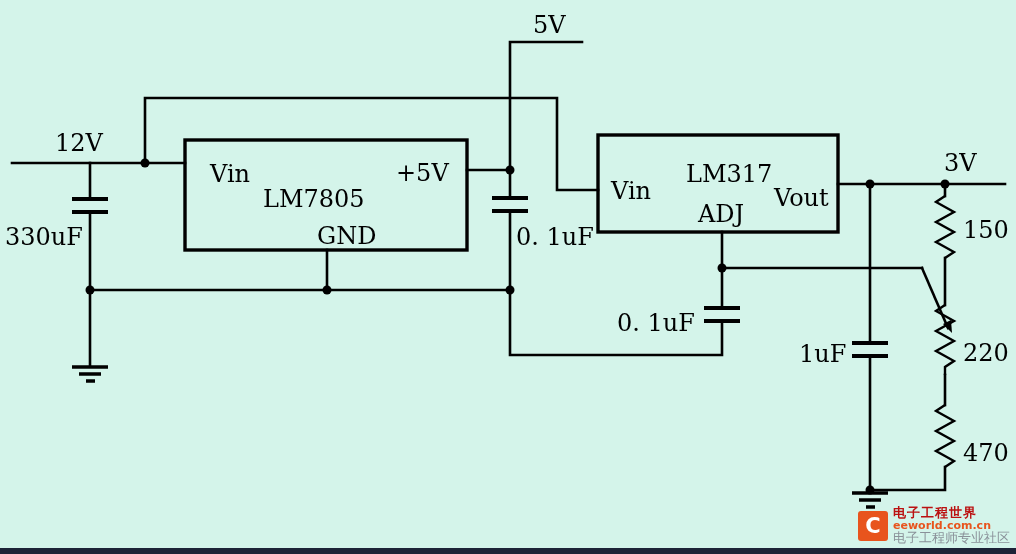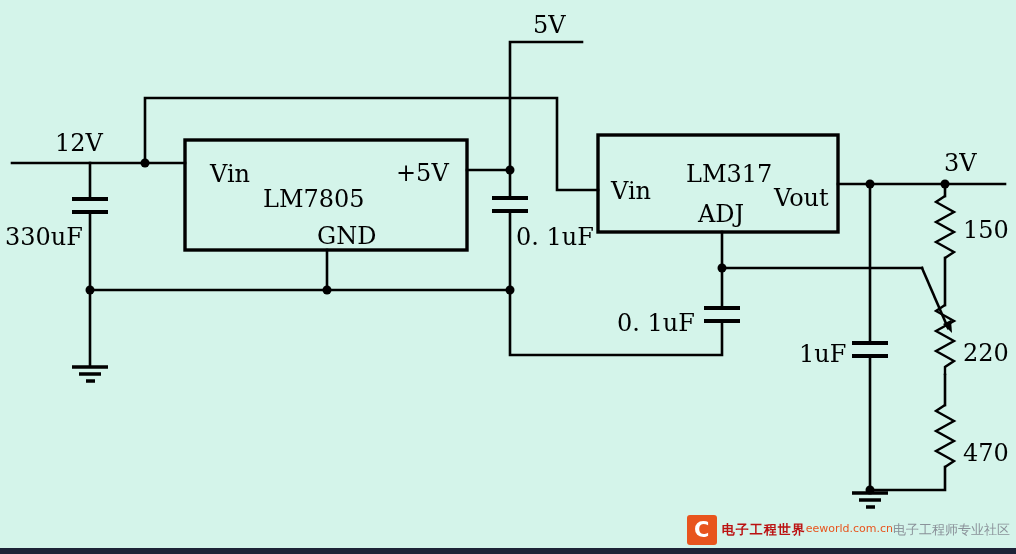--- a/index.html
+++ b/index.html
@@ -24,23 +24,23 @@
     position:absolute; right:6px; bottom:9px;
     display:flex; align-items:center; gap:5px;
     font-family:"DejaVu Sans","Liberation Sans",sans-serif;
   }
   .wm-logo {
     width:30px; height:30px; border-radius:3px;
     background:#e8541d; color:#ffffff;
     font-weight:bold; font-size:21px; line-height:30px; text-align:center;
     font-family:"DejaVu Sans","Liberation Sans",sans-serif;
   }
-  .wm-text { display:flex; flex-direction:row; line-height:1.05; }
+  .wm-text { display:flex; flex-direction:column; line-height:1.05; }
   .wm-name { color:#bb1111; font-weight:bold; font-size:13px; letter-spacing:1px; white-space:nowrap; }
-  .wm-url  { color:#e8541d; font-size:11px; font-weight:normal; }
+  .wm-url  { color:#e8541d; font-size:11px; font-weight:bold; }
   .wm-tagline { color:#8a9199; font-size:13px; white-space:nowrap; }
 </style>
 </head>
 <body>
 
 <div class="stage">
 
   <svg class="schematic" width="1016" height="554" viewBox="0 0 1016 554">
 
     <g stroke="#000" stroke-width="2.6" fill="none" stroke-linecap="square">

